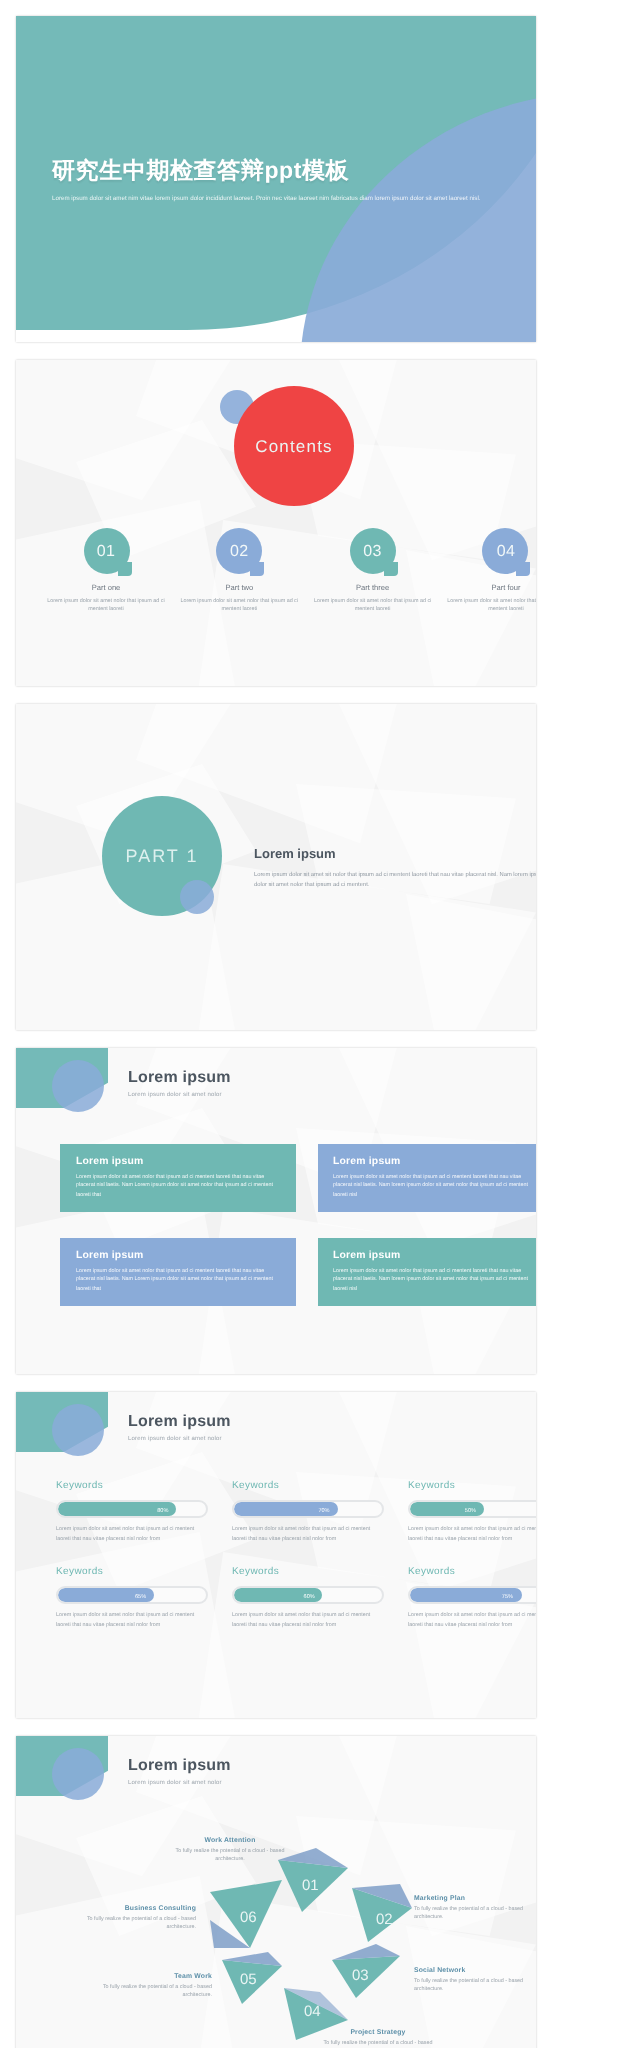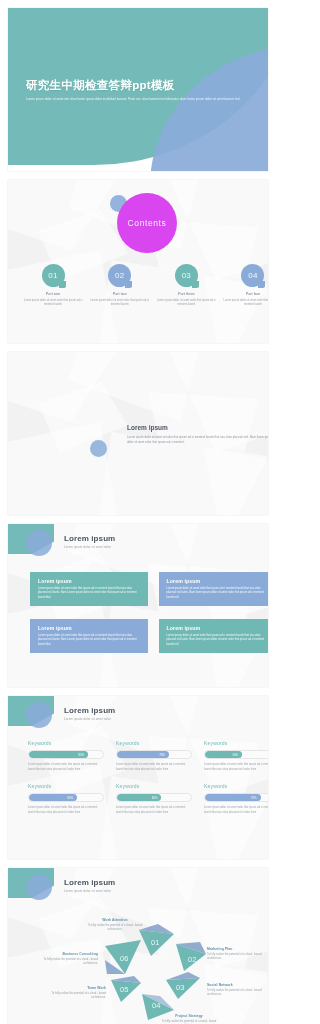--- a/index.html
+++ b/index.html
@@ -132,21 +132,21 @@
     color: #9aa3ab;
     letter-spacing: .1px;
   }
 
   
   .contents-circle {
     position: absolute;
     left: 109px; top: 13px;
     width: 60px; height: 60px;
     border-radius: 50%;
-    background: #d946ef;
+    background: #ef4444;
     display: flex;
     align-items: center;
     justify-content: center;
   }
   .contents-circle span {
     font-size: 8.5px;
     color: #eaf5f4;
     letter-spacing: .6px;
   }
   .contents-accent {
@@ -392,20 +392,23 @@
     <div class="poly-bg">
       <i class="pg1"></i>
         <i class="pg2"></i>
         <i class="pg3"></i>
         <i class="pg4"></i>
       <i class="pg5"></i>
         <i class="pg6"></i>
         <i class="pg7"></i>
         <i class="pg8"></i>
     </div>
+    <div class="part-circle">
+      <span>PART 1</span>
+    </div>
     <div class="part-circle-accent"></div>
     <div class="divider-text">
       <div class="divider-title">Lorem ipsum</div>
       <div class="divider-body">Lorem ipsum dolor sit amet sit nolor that ipsum ad ci mentent laoreti that nau vitae placerat nisl. Nam lorem ipsum dolor sit amet nolor that ipsum ad ci mentent.</div>
     </div>
   </div>
 
   <div class="slide">
     <div class="poly-bg">
       <i class="pg1"></i>

